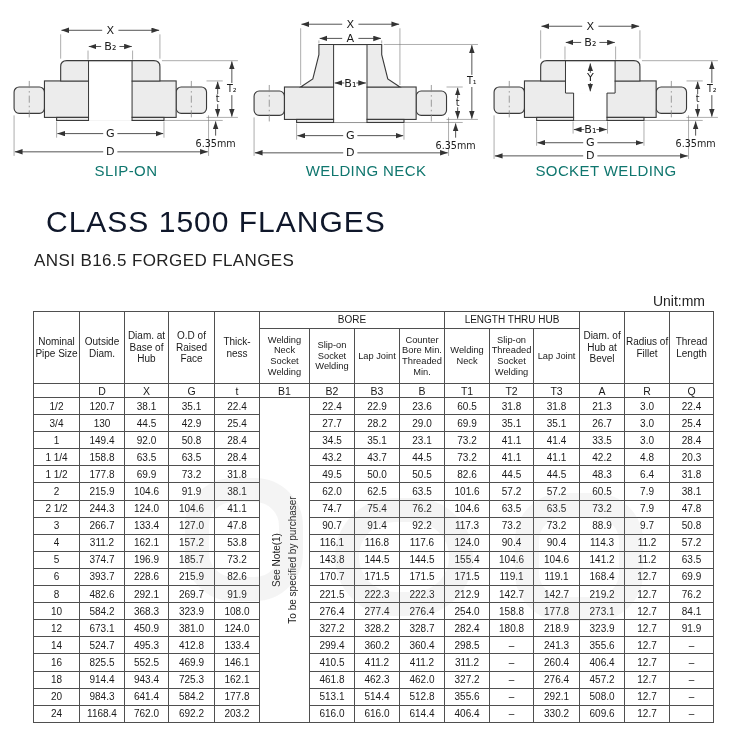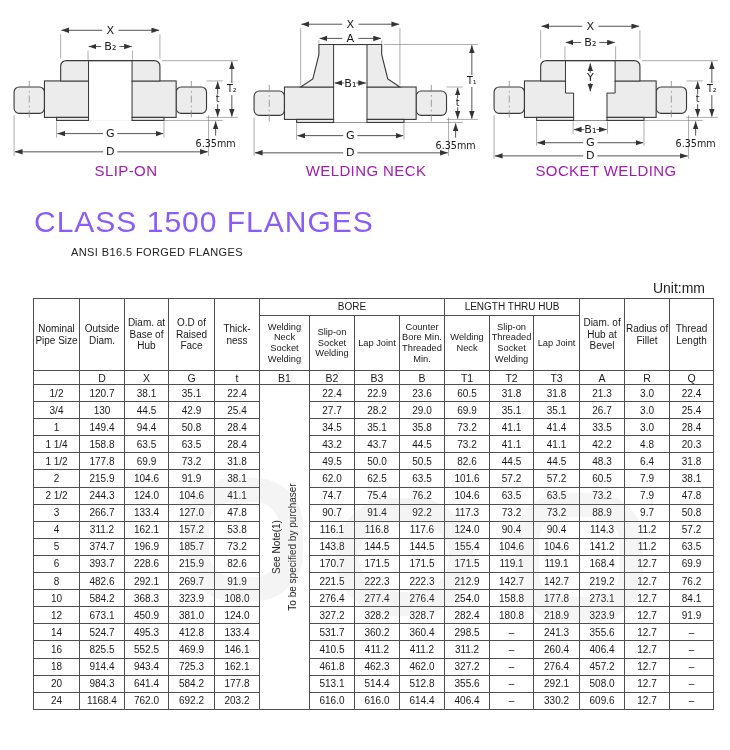--- a/index.html
+++ b/index.html
@@ -2,35 +2,35 @@
 <html><head>
 <meta charset="utf-8">
 <style>
   html,body{margin:0;padding:0;background:#fff;}
   body{width:730px;height:750px;font-family:"Liberation Sans",sans-serif;color:#1a1a1a;position:relative;overflow:hidden;}
   .page{position:relative;width:730px;height:750px;}
 
   
   .diagrams{display:flex;justify-content:space-between;padding:10px 6px 0 8px;}
   figure{margin:0;text-align:center;width:236px;}
-  figcaption{font-size:15px;letter-spacing:.4px;color:#a21caf;margin-top:0px;}
+  figcaption{font-size:15px;letter-spacing:.4px;color:#0f766e;margin-top:0px;}
   svg{display:block;}
   .body-shape{fill:#ececec;stroke:#3a3a3a;stroke-width:1.1;}
   .bore-line{stroke:#3a3a3a;stroke-width:1;}
   .whiteout{fill:#ffffff;stroke:none;}
   .cl{stroke:#888;stroke-width:.8;stroke-dasharray:7 3 1.5 3;fill:none;}
   .dim{stroke:#444;stroke-width:.9;fill:none;}
   .ext{stroke:#777;stroke-width:.6;fill:none;}
   .dim-label{font-family:"DejaVu Sans",sans-serif;font-size:11px;fill:#1a1a1a;}
   .dim-label-sm{font-family:"DejaVu Sans",sans-serif;font-size:9.5px;fill:#1a1a1a;}
 
   
   .titleblock{margin:26px 0 0 34px;}
-  h1{font-size:30px;font-weight:400;letter-spacing:1px;margin:0;color:#8b5cf6;}
-  .subtitle{font-size:11px;letter-spacing:.4px;margin-top:7px;color:#222;margin-left:37px;}
+  h1{font-size:30px;font-weight:400;letter-spacing:1px;margin:12px;color:#0f172a;}
+  .subtitle{font-size:17px;letter-spacing:.4px;margin-top:7px;color:#222;}
 
   
   .unit{width:672px;margin:22px auto 2px 33px;text-align:right;font-size:14px;color:#222;}
   table{border-collapse:collapse;table-layout:fixed;width:673px;margin-left:33px;background:#fff;}
   th,td{border:1px solid #4f4f4f;text-align:center;vertical-align:middle;padding:0;overflow:hidden;}
   table{border:1.5px solid #333;}
   thead th{font-weight:400;font-size:9.3px;line-height:1.15;padding:1px 0;margin-top:13px;}
   tr.group-row th{height:14px;font-size:10px;}
   tr.main-head th{height:52px;}
   tr.letters-row td{height:13px;font-size:10.5px;}
@@ -342,26 +342,26 @@
           <td>69.9</td>
           <td>35.1</td>
           <td>35.1</td>
           <td>26.7</td>
           <td>3.0</td>
           <td>25.4</td>
         </tr>
         <tr>
           <td>1</td>
           <td>149.4</td>
-          <td>94.4</td>
+          <td>92.0</td>
           <td>50.8</td>
           <td>28.4</td>
           <td>34.5</td>
           <td>35.1</td>
-          <td>35.8</td>
+          <td>23.1</td>
           <td>73.2</td>
           <td>41.1</td>
           <td>41.4</td>
           <td>33.5</td>
           <td>3.0</td>
           <td>28.4</td>
         </tr>
         <tr>
           <td>1 1/4</td>
           <td>158.8</td>
@@ -537,21 +537,21 @@
           <td>323.9</td>
           <td>12.7</td>
           <td>91.9</td>
         </tr>
         <tr>
           <td>14</td>
           <td>524.7</td>
           <td>495.3</td>
           <td>412.8</td>
           <td>133.4</td>
-          <td>531.7</td>
+          <td>299.4</td>
           <td>360.2</td>
           <td>360.4</td>
           <td>298.5</td>
           <td>–</td>
           <td>241.3</td>
           <td>355.6</td>
           <td>12.7</td>
           <td>–</td>
         </tr>
         <tr>

